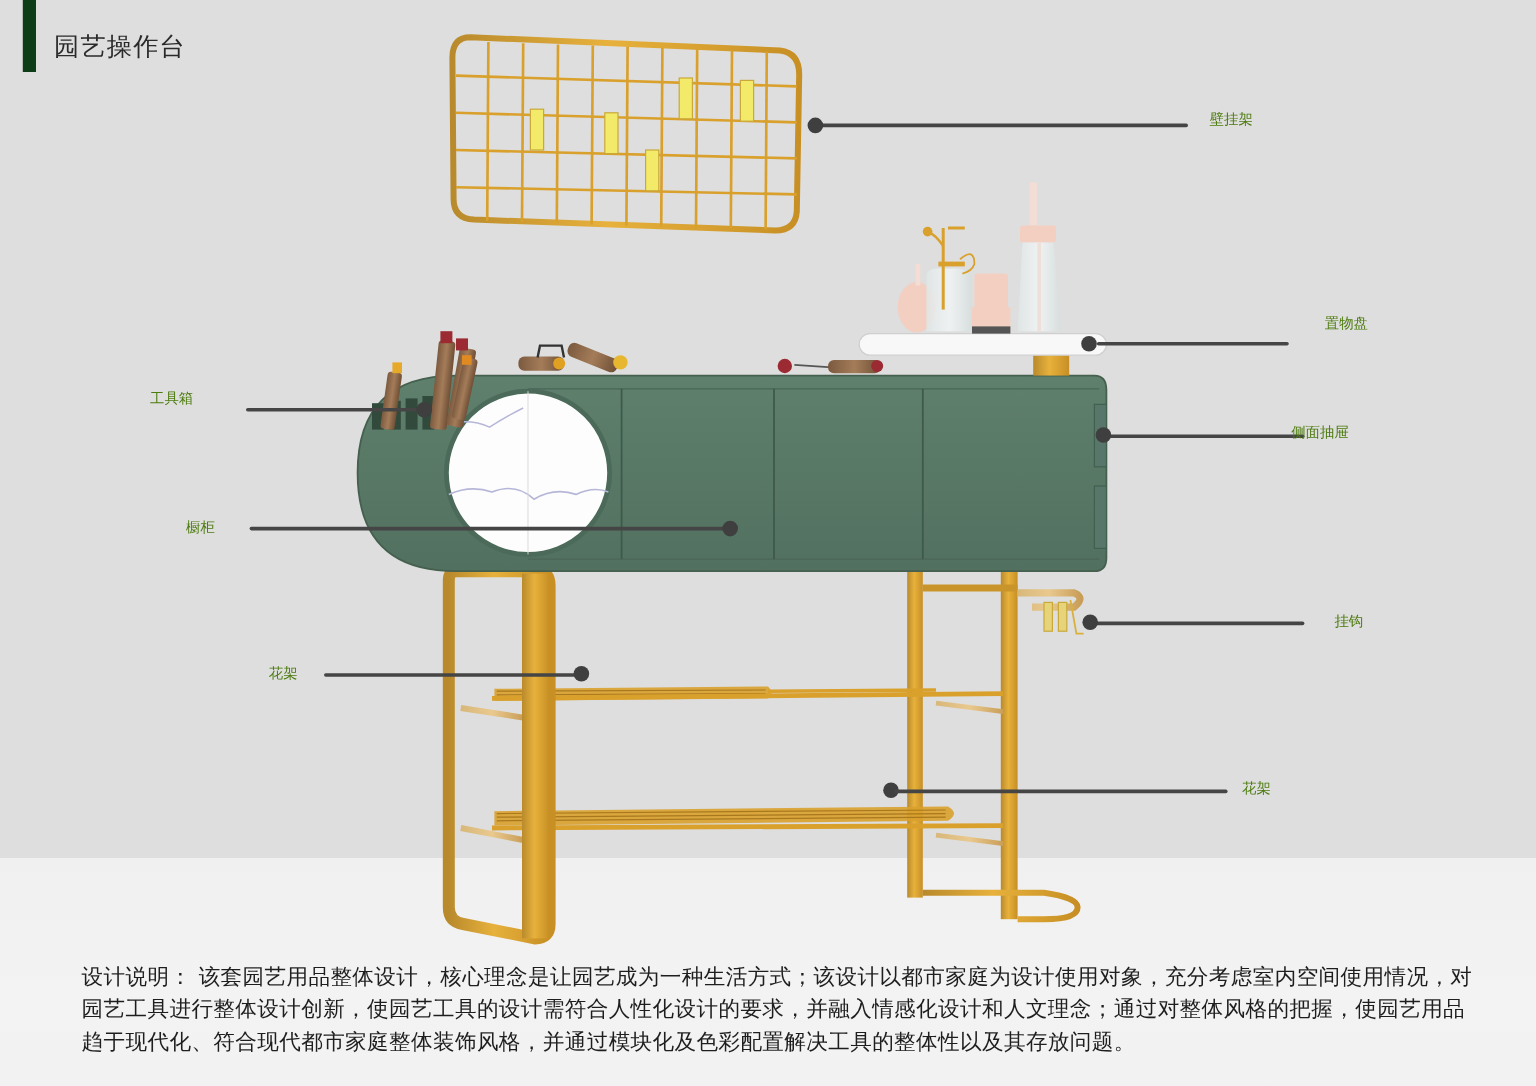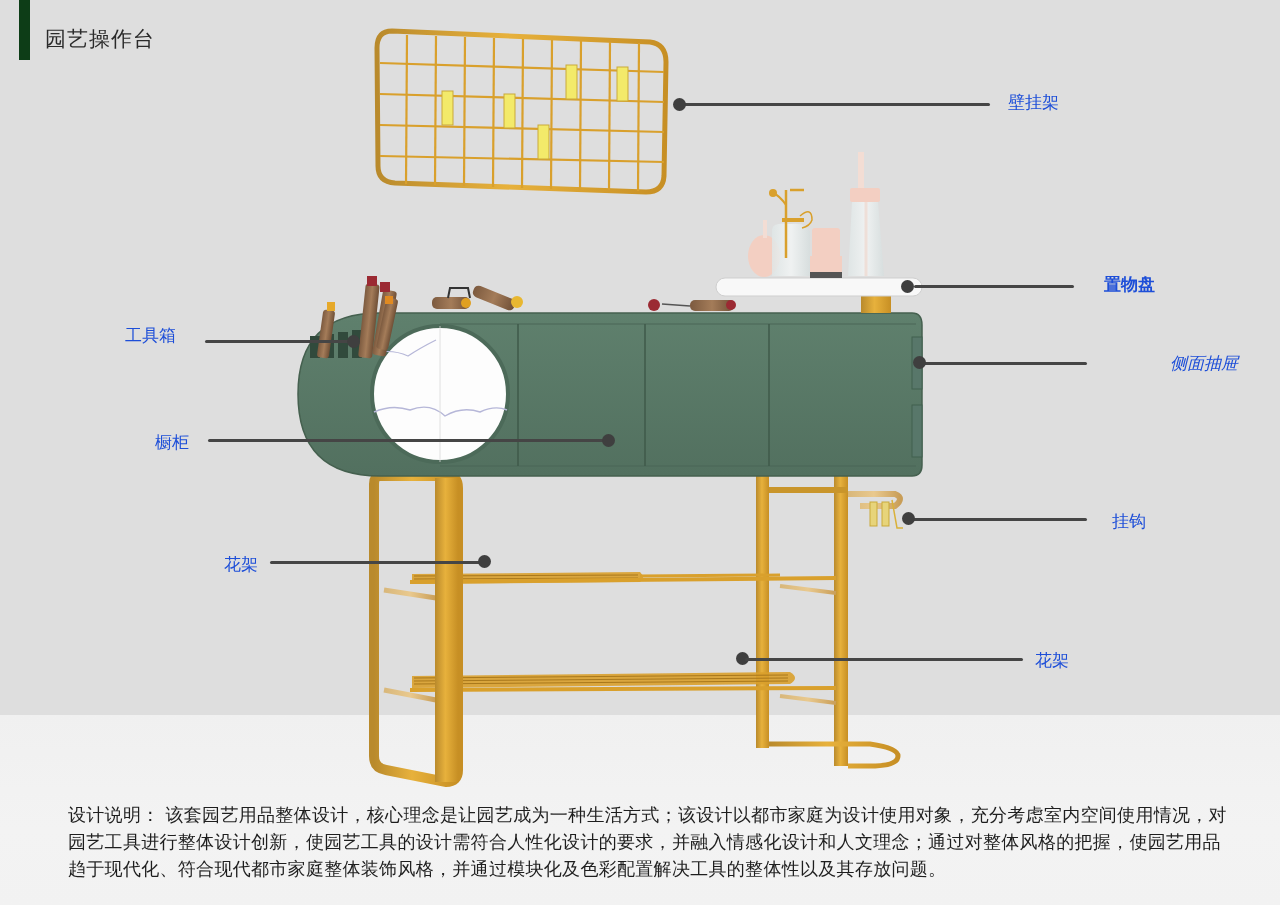--- a/index.html
+++ b/index.html
@@ -9,21 +9,21 @@
     font-family: "DejaVu Sans", "Liberation Sans", sans-serif;
     background: #dfdfdf;
     color: #222;
   }
   .bg-wall { position: absolute; left: 0; top: 0; width: 1280px; height: 715px; background: #dedede; }
   .bg-floor { position: absolute; left: 0; top: 715px; width: 1280px; height: 190px;
     background: linear-gradient(#f0f0f0, #f3f3f3 60%, #f2f2f2); }
   .title-bar { position: absolute; left: 19px; top: 0; width: 11px; height: 60px; background: #0d3d17; }
   .page-title { position: absolute; left: 45px; top: 25px; font-size: 21px; color: #2a2a2a; letter-spacing: 1px; }
 
-  .label { position: absolute; font-size: 17px; color: #1d4ed8; white-space: nowrap; }
+  .label { position: absolute; font-size: 12px; color: #4d7c0f; white-space: nowrap; }
   .leader { position: absolute; height: 3px; background: #454545; border-radius: 2px; }
   .dot { position: absolute; width: 13px; height: 13px; border-radius: 50%; background: #3f3f3f; }
 
   .desc { position: absolute; left: 68px; top: 801px; width: 1160px; font-size: 18px; line-height: 27px; color: #1e1e1e; letter-spacing: 0.3px; }
 
   svg.product { position: absolute; left: 0; top: 0; }
 </style>
 </head>
 <body>
 
@@ -192,29 +192,29 @@
     <line x1="866" y1="202" x2="866" y2="276" stroke="#eedfd8" stroke-width="3"></line>
   </g>
 </svg>
 
 <div class="leader" style="left:684px; top:103px; width:306px;"></div>
 <div class="dot" style="left:673px; top:98px;"></div>
 <div class="label" style="left:1008px; top:91px;">壁挂架</div>
 
 <div class="leader" style="left:914px; top:285px; width:160px;"></div>
 <div class="dot" style="left:901px; top:280px;"></div>
-<div class="label" style="left:1104px; top:273px;font-weight:bold;">置物盘</div>
+<div class="label" style="left:1104px; top:261px;">置物盘</div>
 
 <div class="label" style="left:125px; top:324px;text-align:center;">工具箱</div>
 <div class="leader" style="left:205px; top:340px; width:150px;"></div>
 <div class="dot" style="left:347px; top:335px;"></div>
 
 <div class="leader" style="left:922px; top:362px; width:165px;"></div>
 <div class="dot" style="left:913px; top:356px;"></div>
-<div class="label" style="left:1170px; top:352px;font-style:italic;">侧面抽屉</div>
+<div class="label" style="left:1076px; top:352px;">侧面抽屉</div>
 
 <div class="label" style="left:155px; top:431px;">橱柜</div>
 <div class="leader" style="left:208px; top:439px; width:400px;"></div>
 <div class="dot" style="left:602px; top:434px;"></div>
 
 <div class="leader" style="left:910px; top:518px; width:177px;"></div>
 <div class="dot" style="left:902px; top:512px;"></div>
 <div class="label" style="left:1112px; top:510px;">挂钩</div>
 
 <div class="label" style="left:224px; top:553px;">花架</div>

